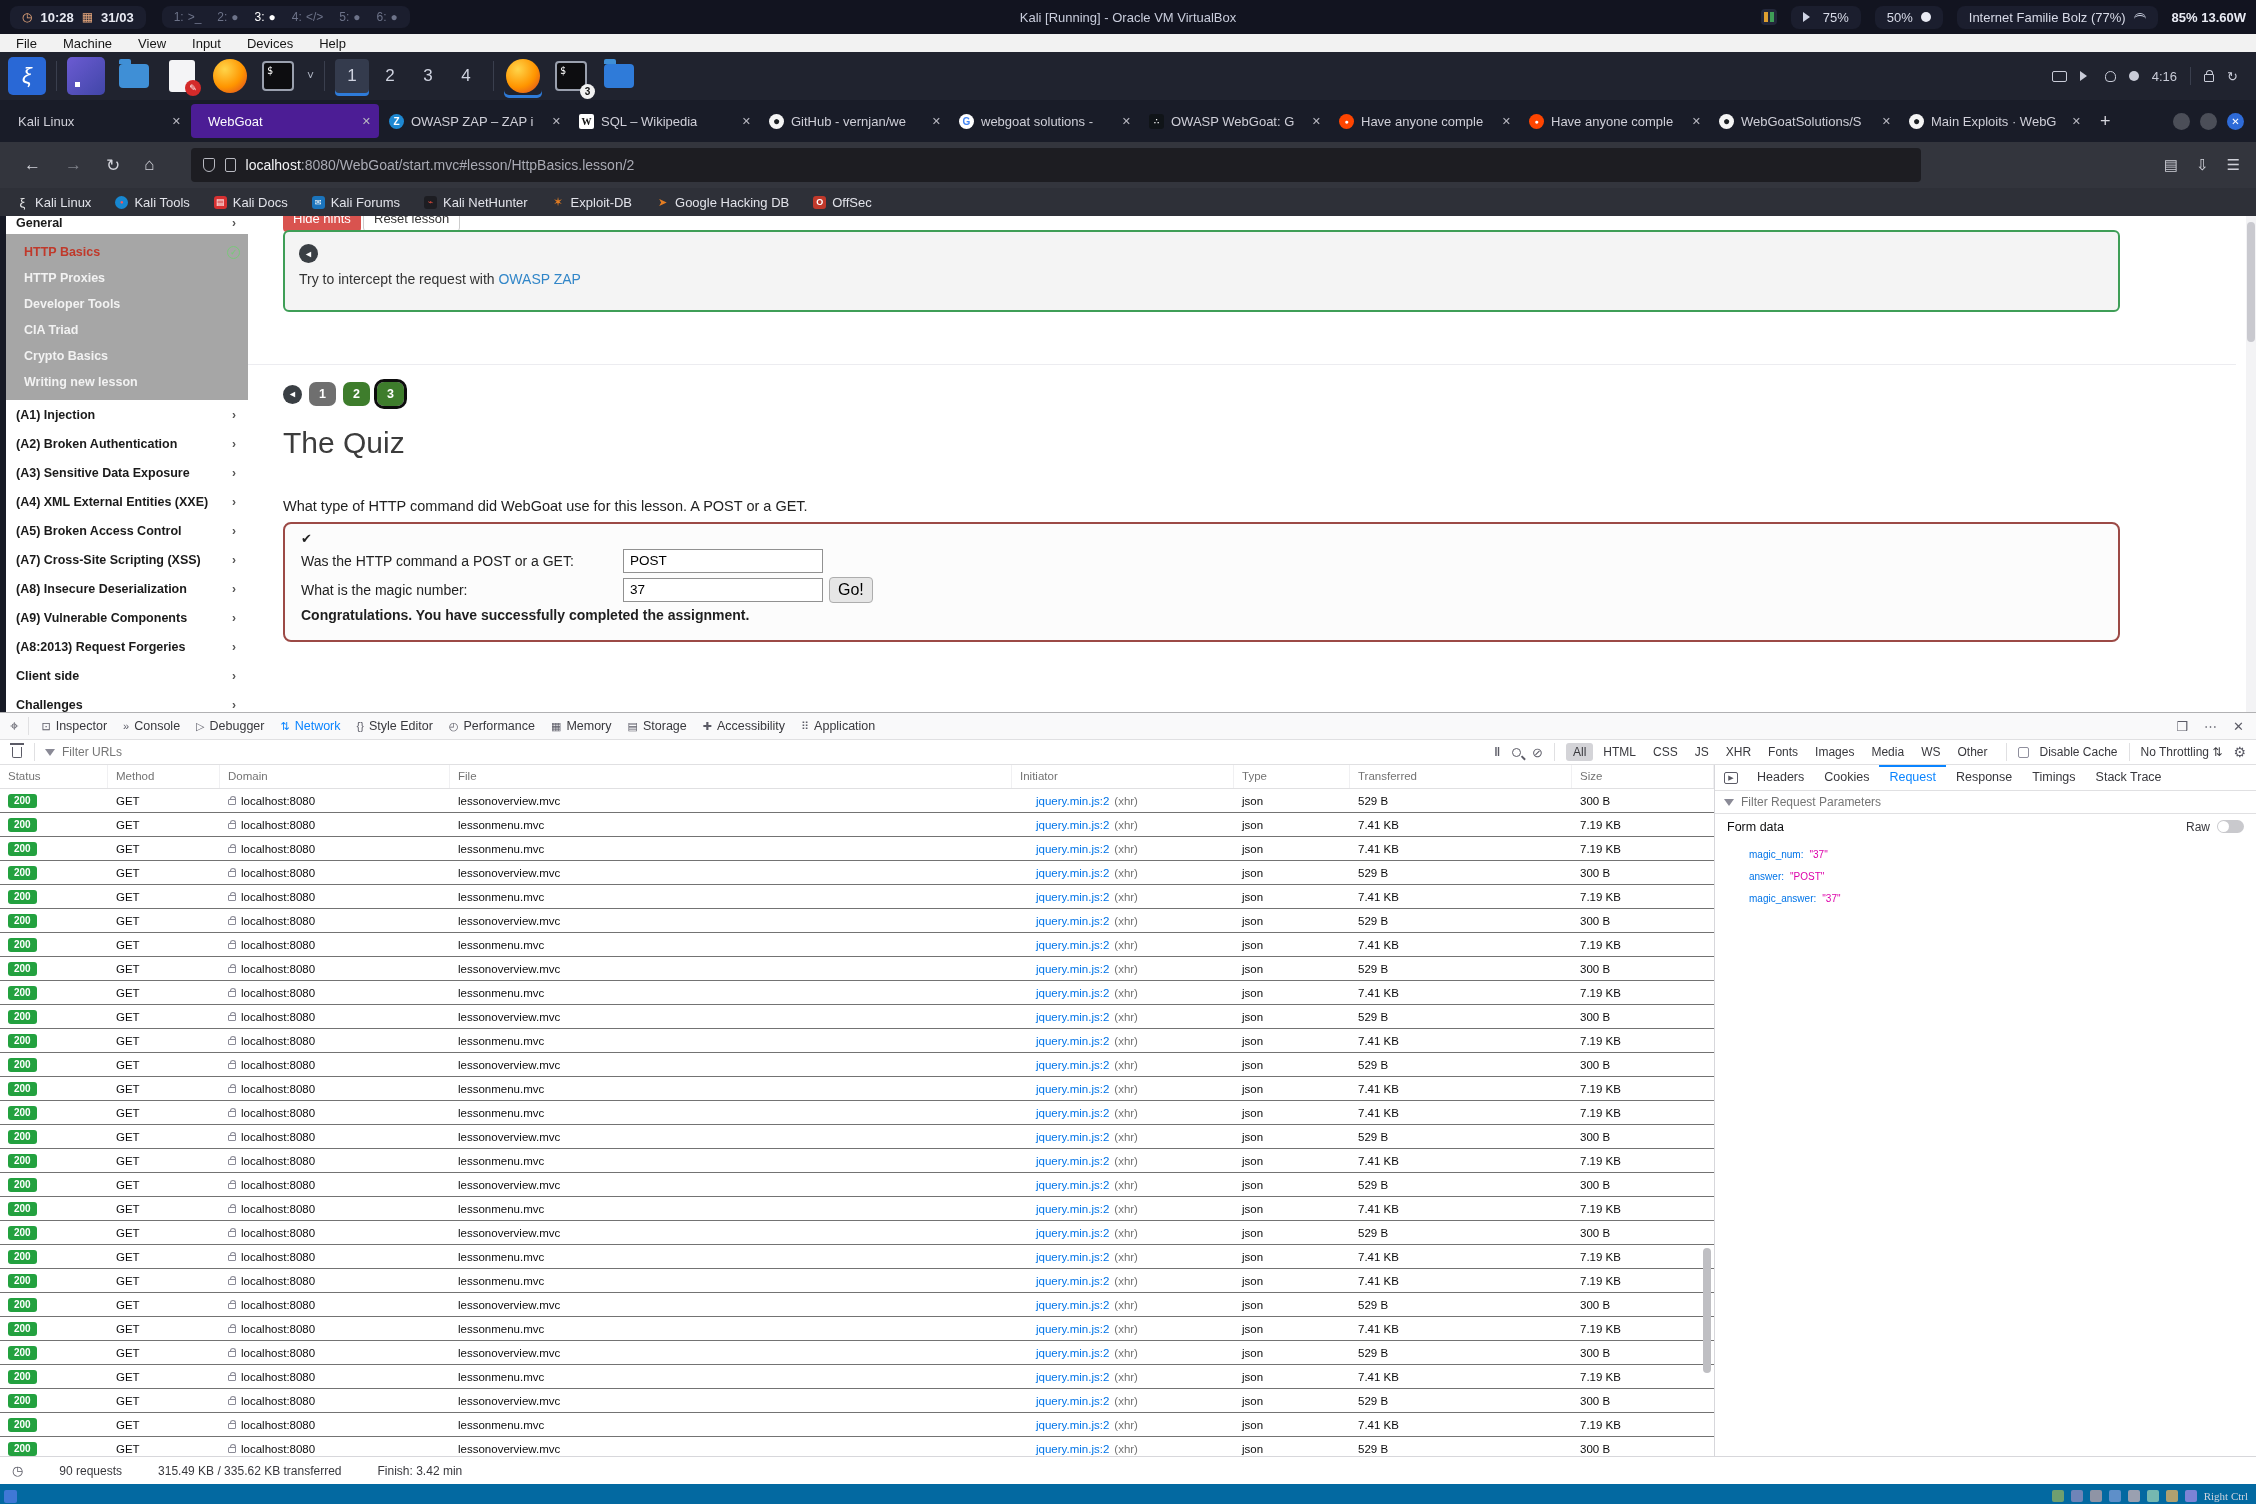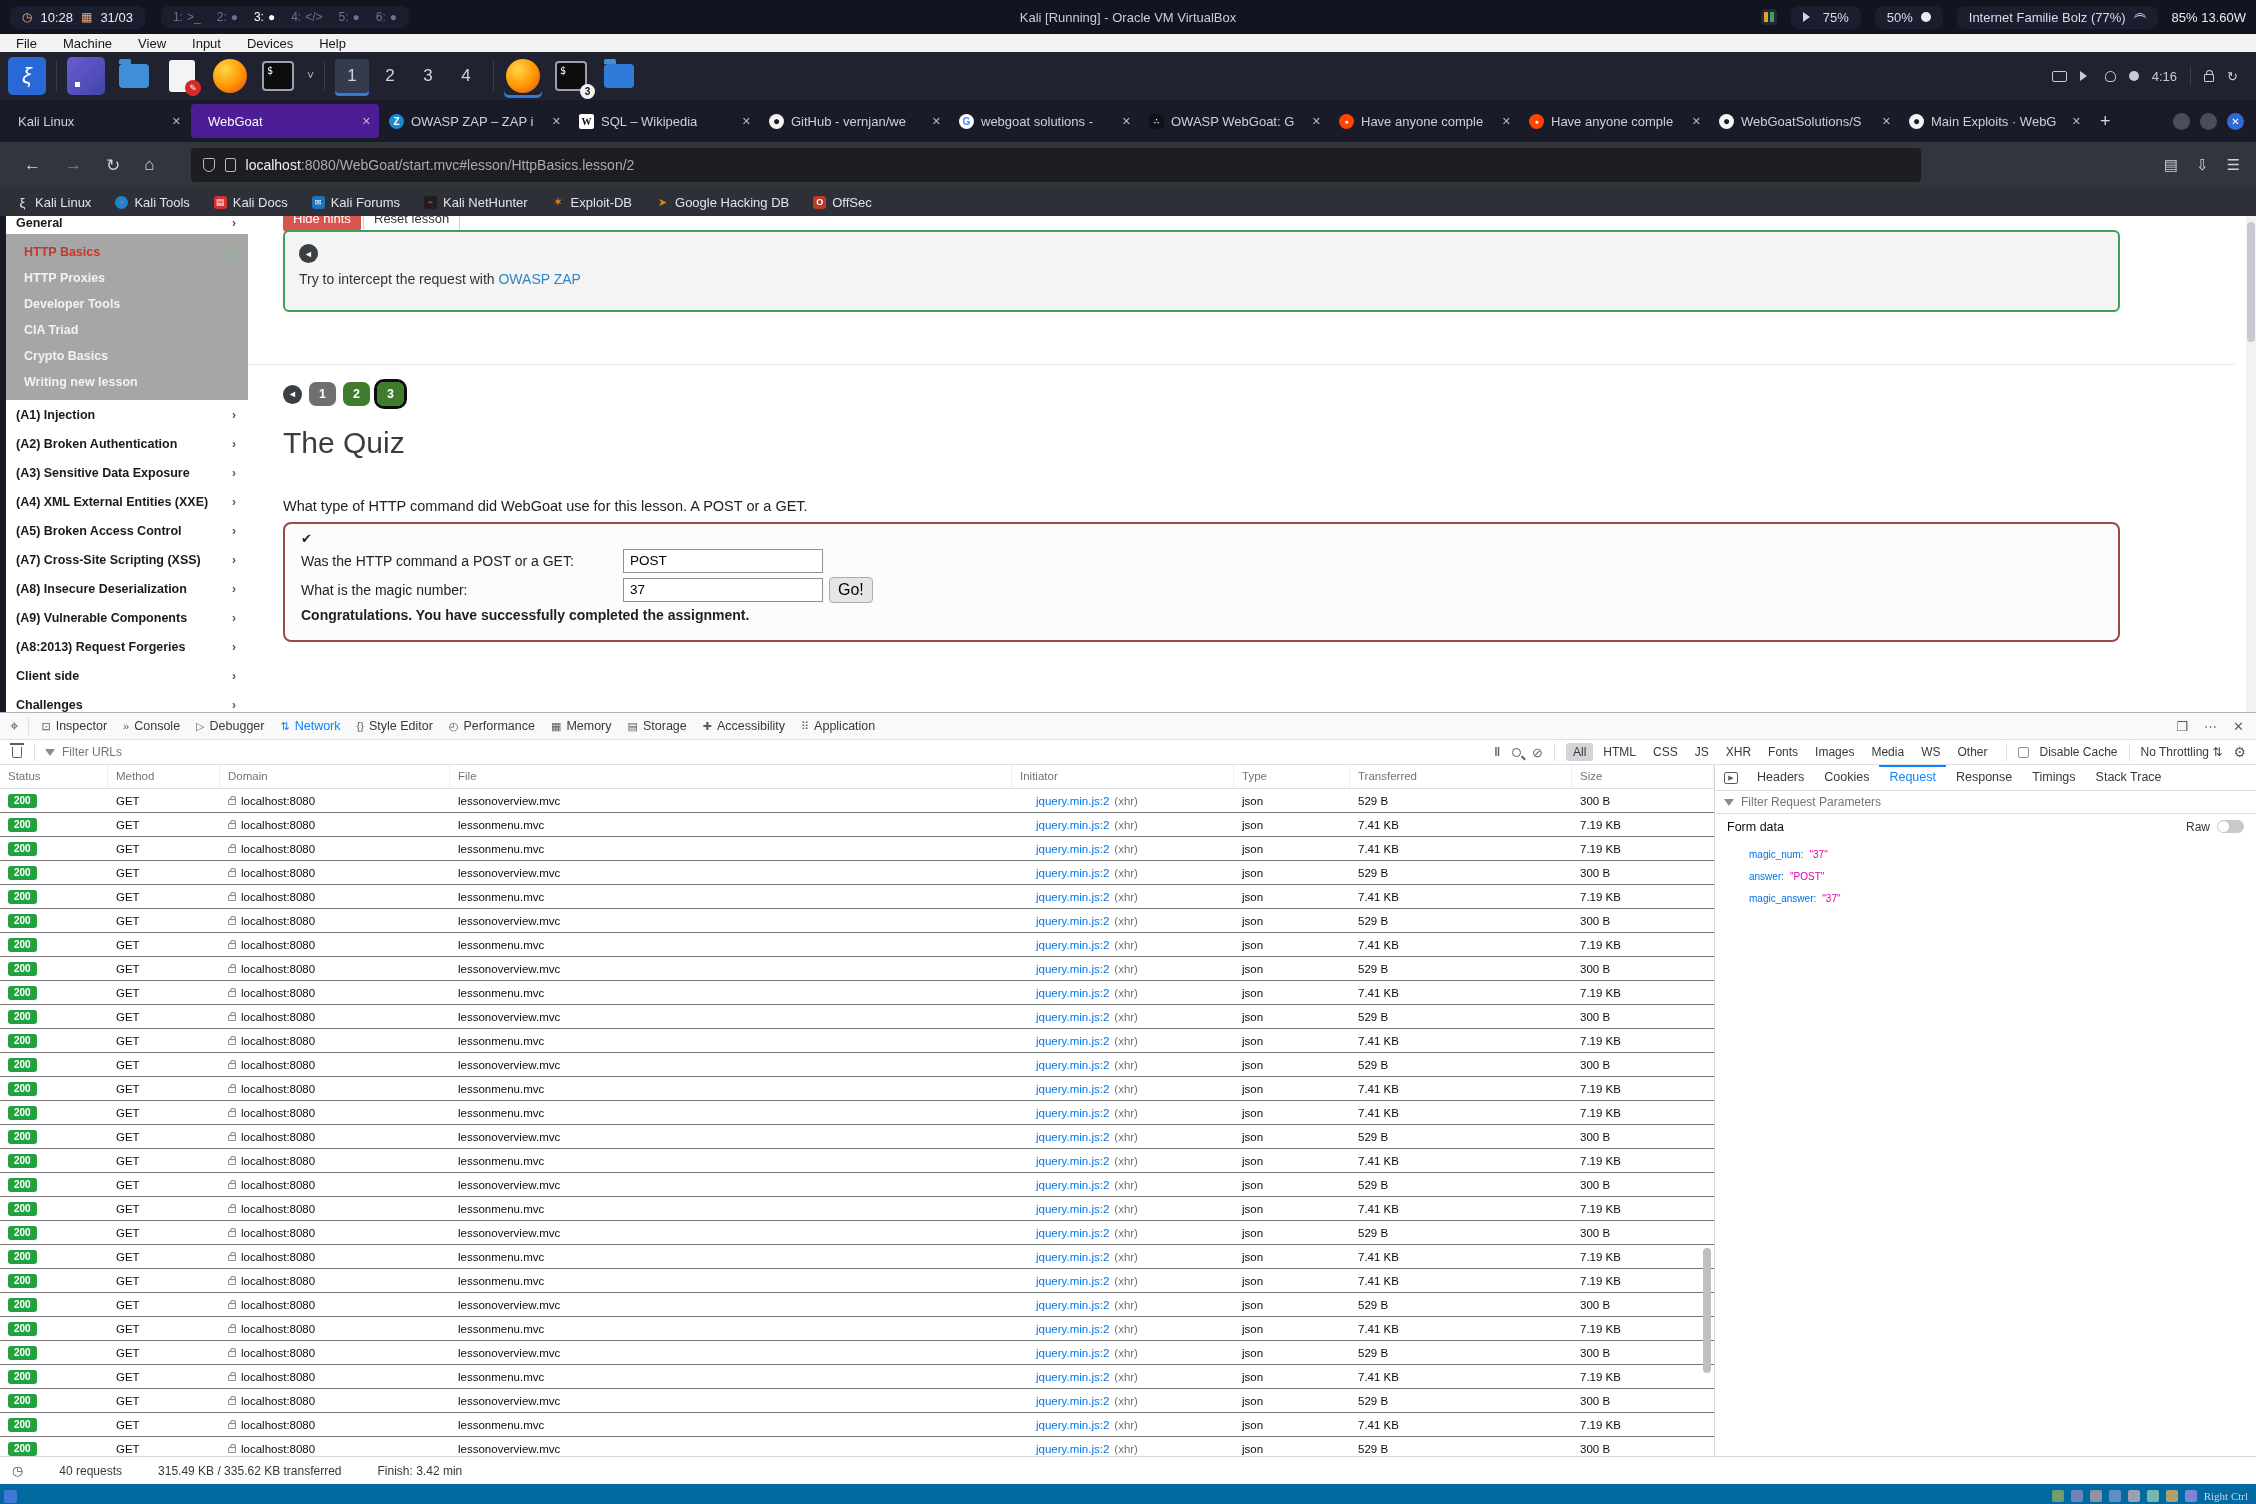--- a/index.html
+++ b/index.html
@@ -5,21 +5,21 @@
   * { margin:0; padding:0; box-sizing:border-box; }
   body { font-family:"Liberation Sans",sans-serif; background:#000; }
   .screen { position:relative; width:2256px; height:1504px; background:#0e1120; overflow:hidden; }
 
   
   .toppanel { position:absolute; top:0; left:0; right:0; height:34px; background:#121420;
     display:flex; align-items:center; color:#d8dbe8; font-size:13px; }
   .tp-pill { display:flex; align-items:center; gap:8px; background:#1b1e2e; border-radius:8px; padding:4px 12px; }
   .tp-left { margin-left:10px; }
   .tp-ico { color:#e8a87c; font-size:12px; }
-  .tp-b { font-weight:normal; color:#e9ebf4; }
+  .tp-b { font-weight:bold; color:#e9ebf4; }
   .tp-ws { margin-left:16px; gap:16px; color:#6d7389; }
   .ws-it { display:flex; gap:4px; align-items:center; font-size:12px; }
   .ws-active { color:#ffffff; }
   .tp-title { position:absolute; left:50%; transform:translateX(-50%); color:#c9cddc; font-size:13px; }
   .tp-right { position:absolute; right:10px; display:flex; align-items:center; gap:14px; }
   .kb-ind { width:16px; height:16px; border-radius:4px; background:#23273a; position:relative; }
   .kb-ind::before { content:''; position:absolute; left:3px; top:3px; width:4px; height:10px; background:#e0a030; }
   .kb-ind::after { content:''; position:absolute; left:9px; top:3px; width:4px; height:10px; background:#3f9e57; }
   .spk { width:0; height:0; border:5px solid transparent; border-right:7px solid #cfd4e4; transform:rotate(180deg); display:inline-block; }
   .dotb { display:inline-block; width:10px; height:10px; border-radius:50%; background:#e9ebf4; }
@@ -1319,21 +1319,21 @@
             <div class="p-param">
               <span class="pk">magic_answer:</span>
               <span class="pv">"37"</span>
             </div>
           </div>
       </div>
     </div>
 
     <div class="dt-status">
       <span class="st-clock">◷</span>
-      <span>40 requests</span>
+      <span>90 requests</span>
       <span>315.49 KB / 335.62 KB transferred</span>
       <span>Finish: 3.42 min</span>
     </div>
   </div>
 
   <div class="vmbar">
     <span class="vm-left"></span>
     <span class="vm-right">
       <span class="vmi" style="background:#6f9f6f"></span>
       <span class="vmi" style="background:#6f84b8"></span>

